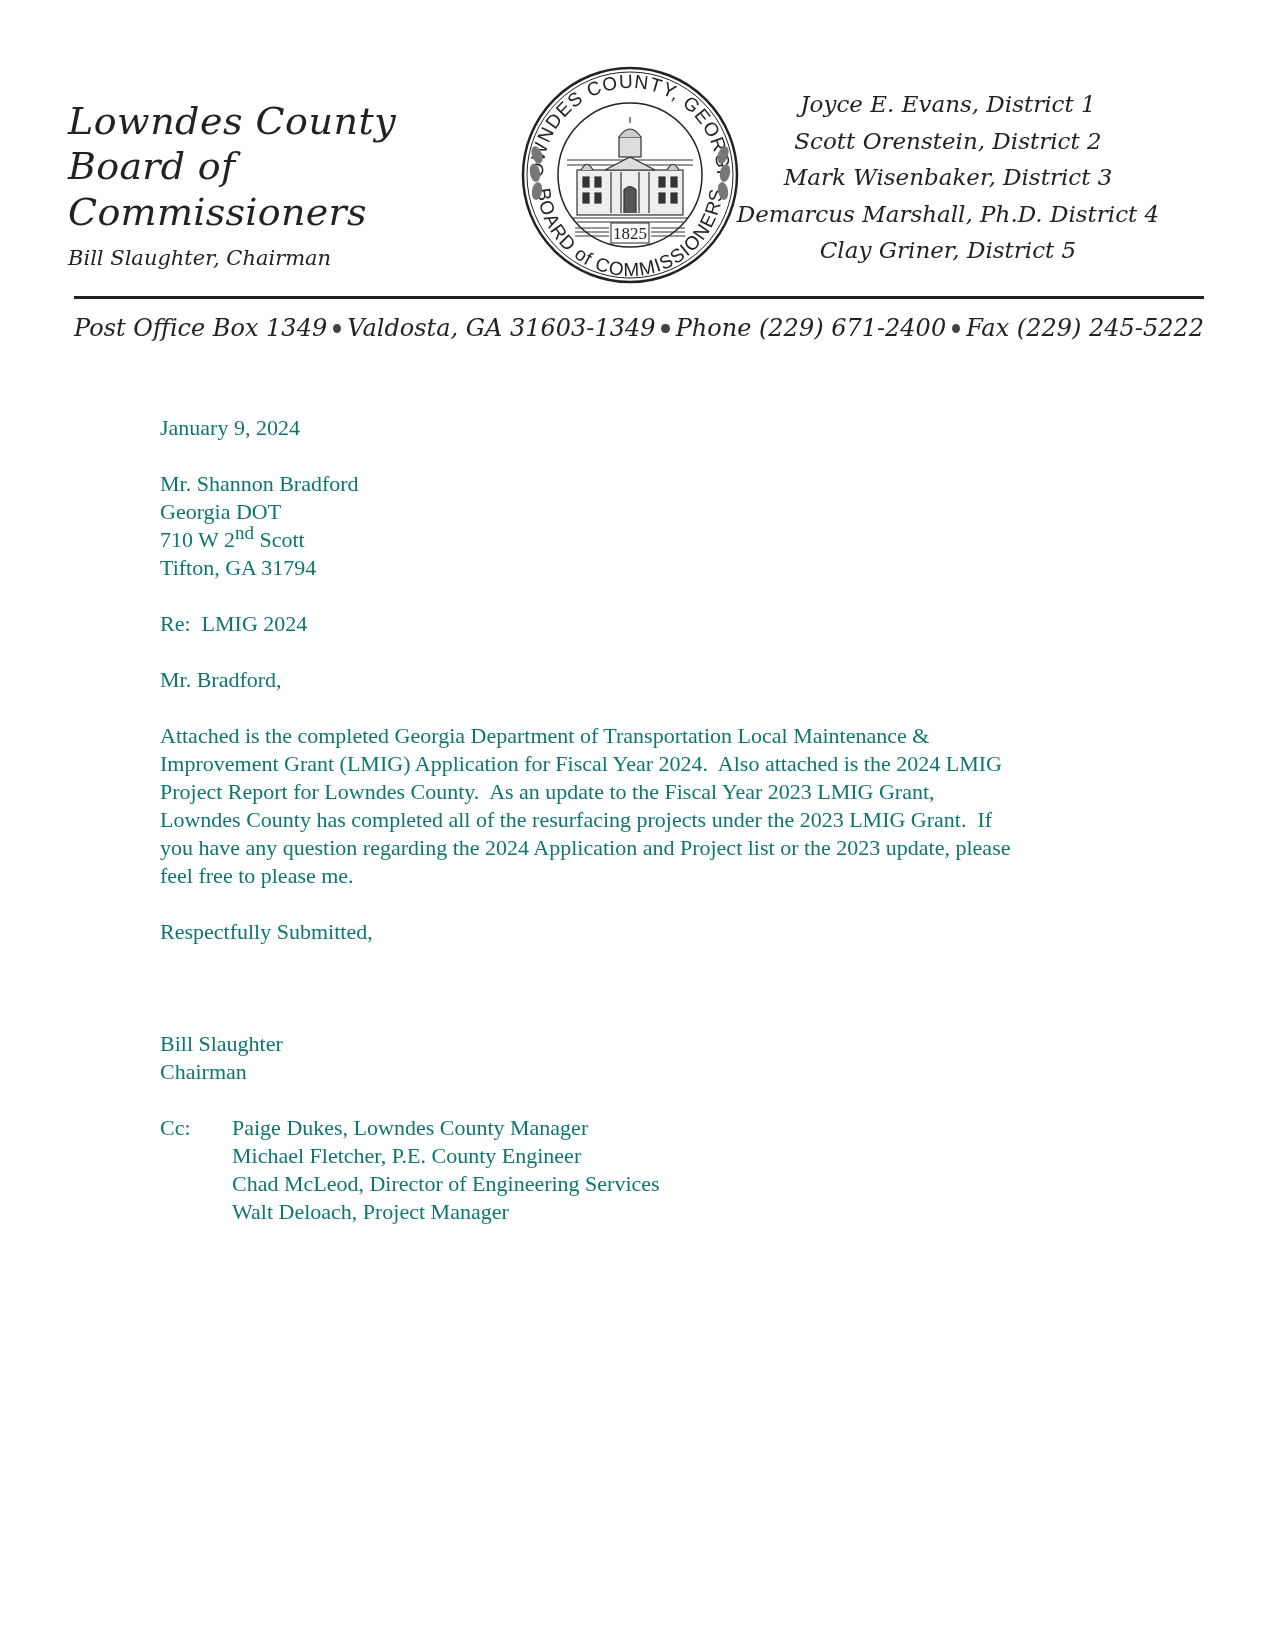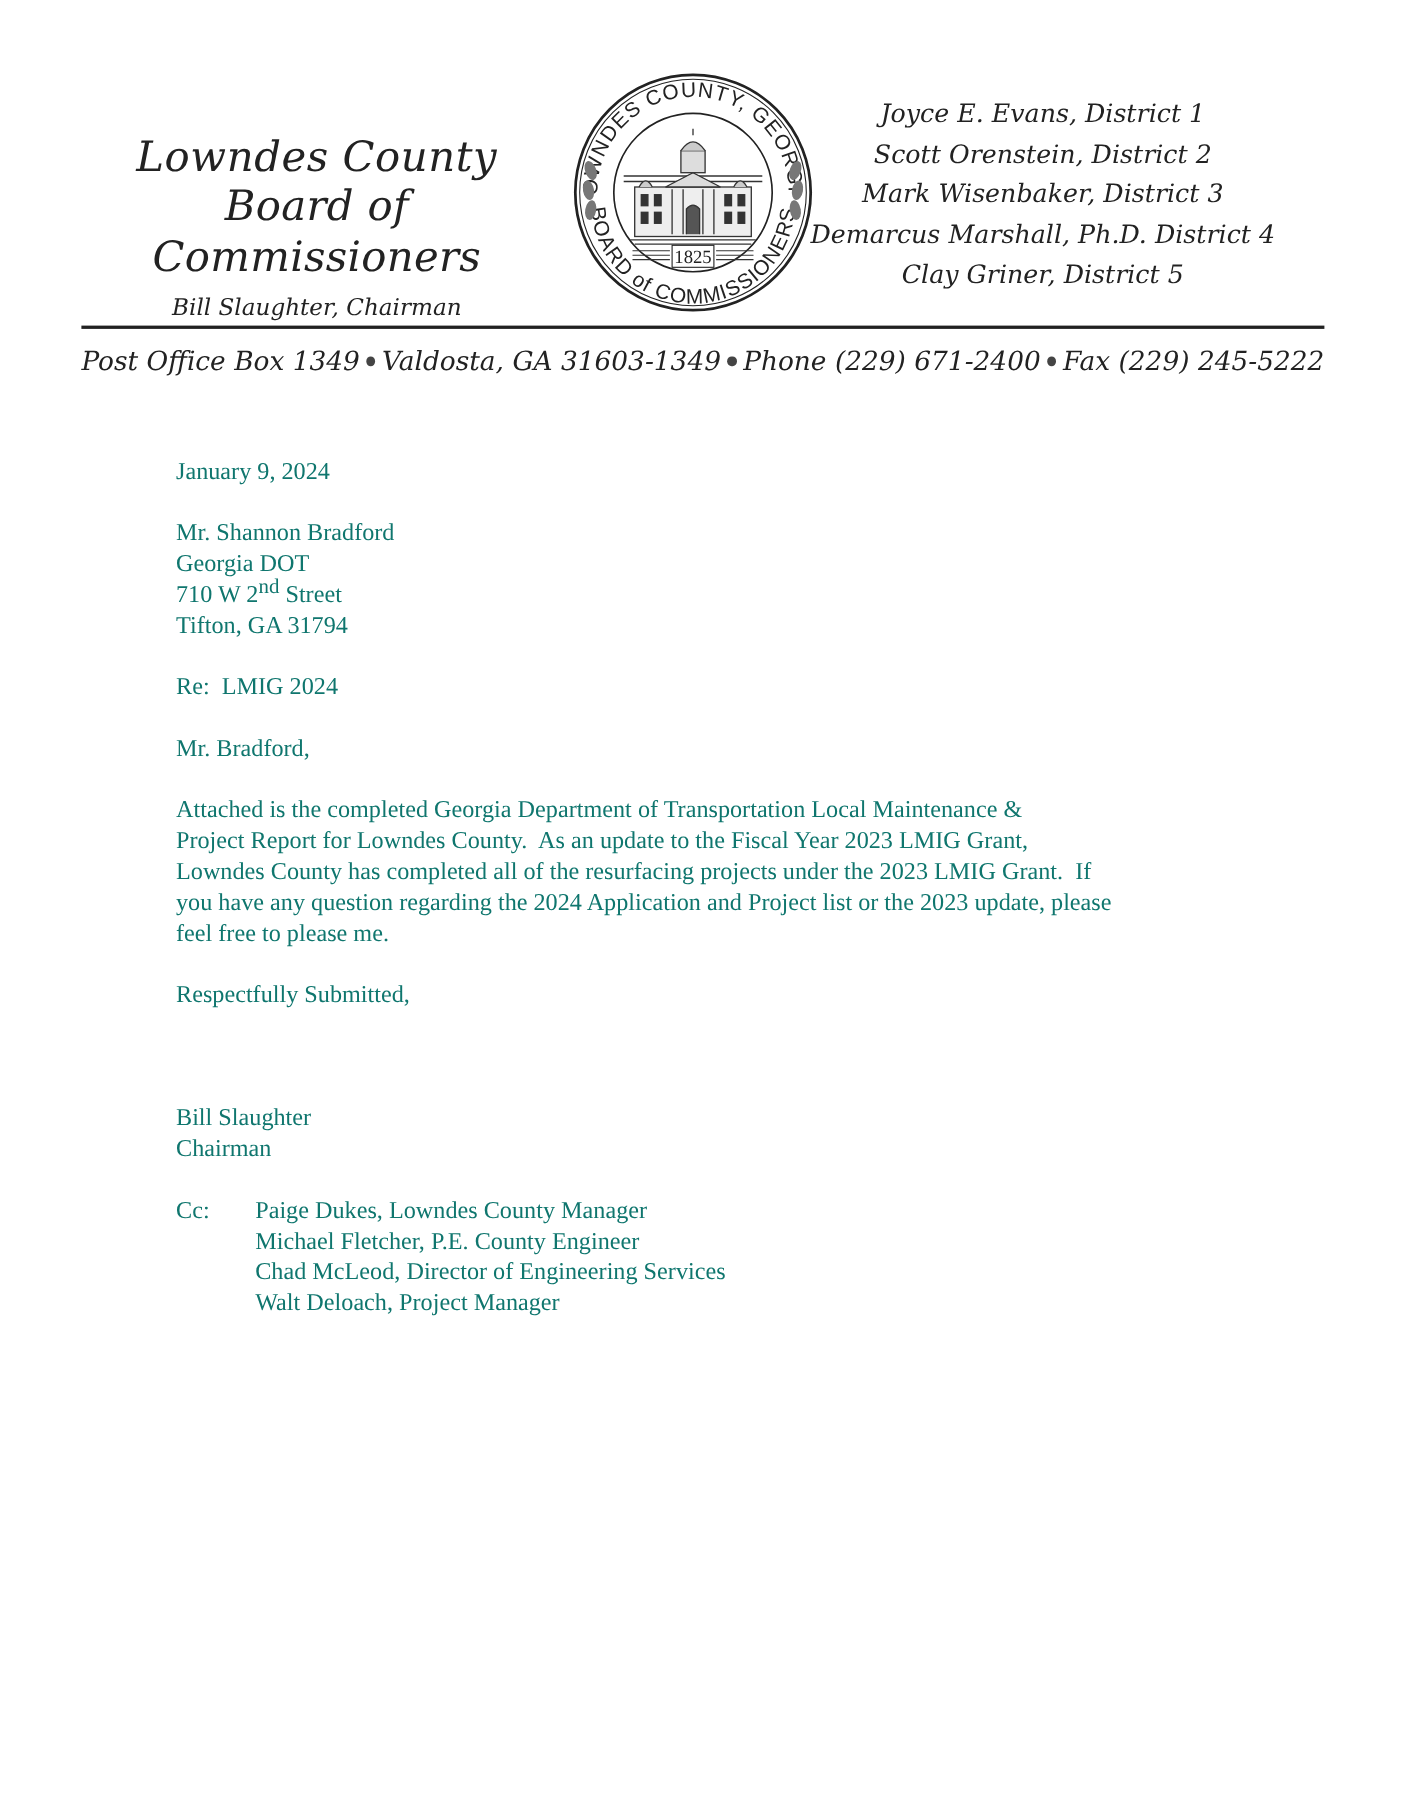--- a/index.html
+++ b/index.html
@@ -1,18 +1,18 @@
 <!DOCTYPE html>
 <html><head>
 <meta charset="utf-8">
 <style>
   html, body { margin: 0; padding: 0; background: #ffffff; }
   body { width: 1275px; height: 1650px; position: relative; overflow: hidden; color: #1a1a1a; }
   .script { font-family: "DejaVu Serif", serif; font-style: italic; color: #222; }
-  .lh-left { position: absolute; left: 68px; top: 120px; width: 440px; text-align: center; }
+  .lh-left { position: absolute; left: 68px; top: 99px; width: 440px; }
   .lh-left .name1 { font-size: 38px; line-height: 44px; letter-spacing: 0.5px; }
   .lh-left .name2 { font-size: 38px; line-height: 46px; letter-spacing: 0.3px; }
   .lh-left .chair { font-size: 21px; line-height: 30px; margin-top: 8px; }
   .seal { position: absolute; left: 515px; top: 65px; width: 230px; height: 220px; }
   .lh-right { position: absolute; left: 728px; top: 86px; width: 440px; text-align: center; }
   .lh-right div { font-size: 23px; line-height: 36.5px; white-space: nowrap; }
   .rule { position: absolute; left: 74px; top: 296px; width: 1130px; height: 3px; background: #222; }
   .contact { position: absolute; left: 74px; top: 314px; width: 1130px; display: flex; justify-content: center; align-items: center; font-size: 24px; white-space: nowrap; }
   .contact .dot { display: inline-block; width: 9px; height: 9px; border-radius: 50%; background: #444; margin: 0 6px; }
   .letter { position: absolute; left: 160px; top: 414px; width: 1000px; font-family: "Liberation Serif", serif; font-size: 22px; line-height: 28px; color: #0f766e; }
@@ -115,30 +115,31 @@
   <span class="dot"></span>
   <span>Fax (229) 245-5222</span>
 </div>
 
 <div class="letter">
   <p>January 9, 2024</p>
   <div class="gap"></div>
   <div>
     <p>Mr. Shannon Bradford</p>
     <p>Georgia DOT</p>
-    <p><span>710 W 2</span><sup>nd</sup><span> Street</span></p>
+    <p><span>710 W 2</span><sup>nd</sup><span> Scott</span></p>
     <p>Tifton, GA 31794</p>
   </div>
   <div class="gap"></div>
   <p style="white-space:pre">Re:  LMIG 2024</p>
   <div class="gap"></div>
   <p>Mr. Bradford,</p>
   <div class="gap"></div>
   <div>
     <p style="white-space:pre">Attached is the completed Georgia Department of Transportation Local Maintenance &amp;</p>
+    <p style="white-space:pre">Improvement Grant (LMIG) Application for Fiscal Year 2024.  Also attached is the 2024 LMIG</p>
     <p style="white-space:pre">Project Report for Lowndes County.  As an update to the Fiscal Year 2023 LMIG Grant,</p>
     <p style="white-space:pre">Lowndes County has completed all of the resurfacing projects under the 2023 LMIG Grant.  If</p>
     <p style="white-space:pre">you have any question regarding the 2024 Application and Project list or the 2023 update, please</p>
     <p style="white-space:pre">feel free to please me.</p>
   </div>
   <div class="gap"></div>
   <p>Respectfully Submitted,</p>
   <div class="sig-gap"></div>
   <p>Bill Slaughter</p>
   <p>Chairman</p>

